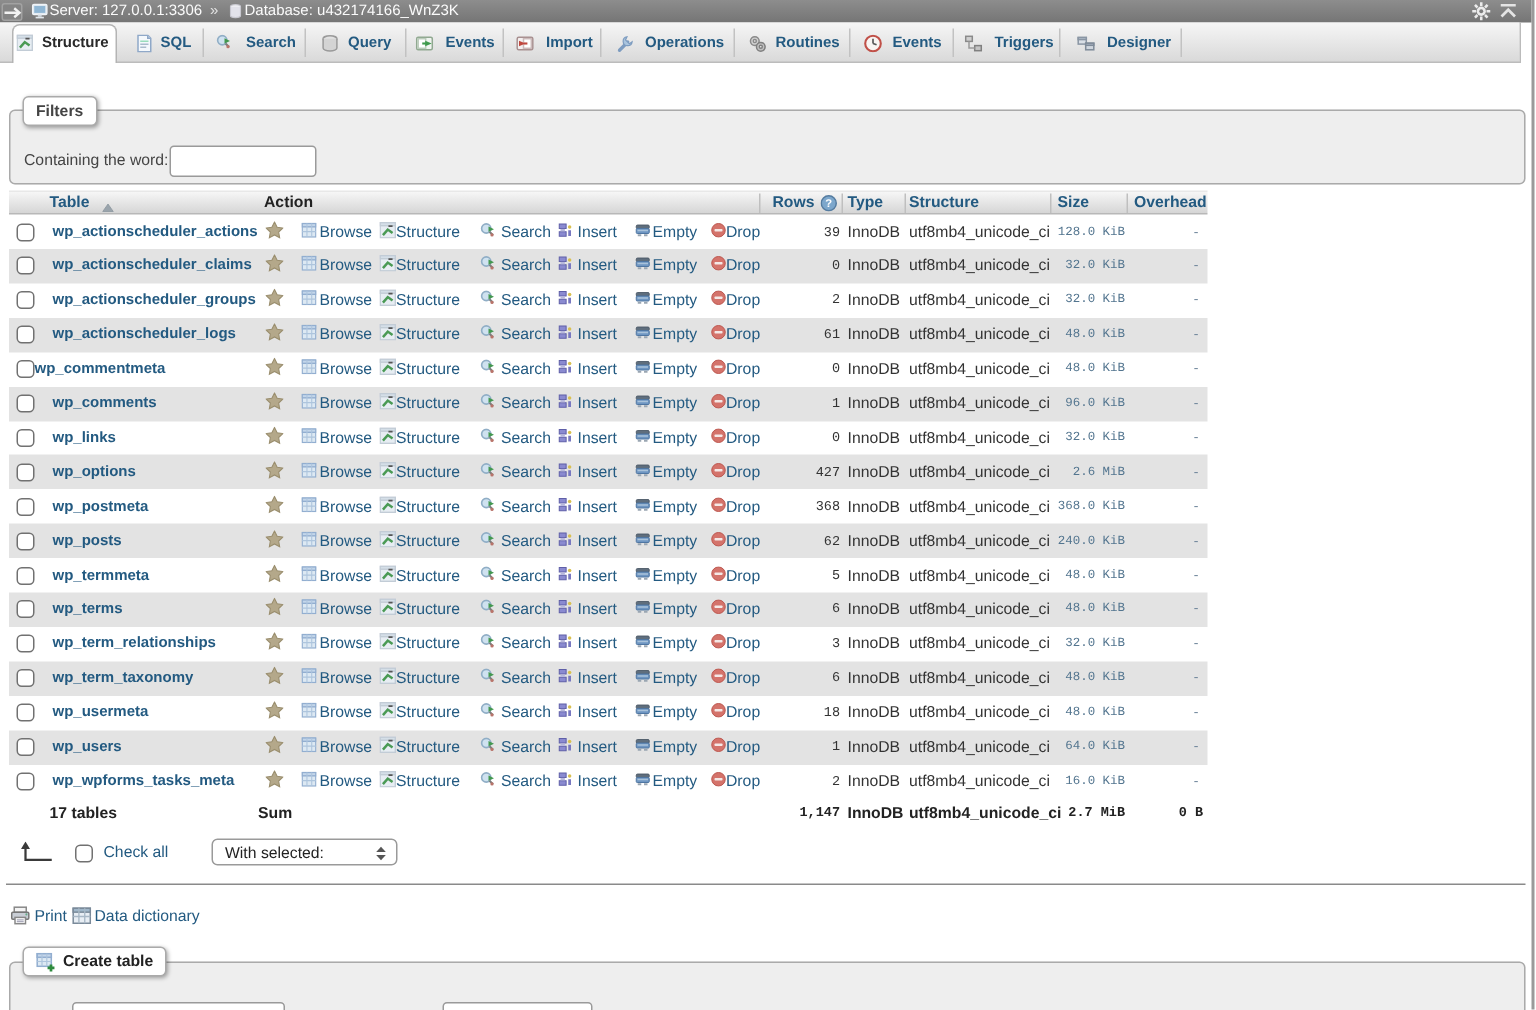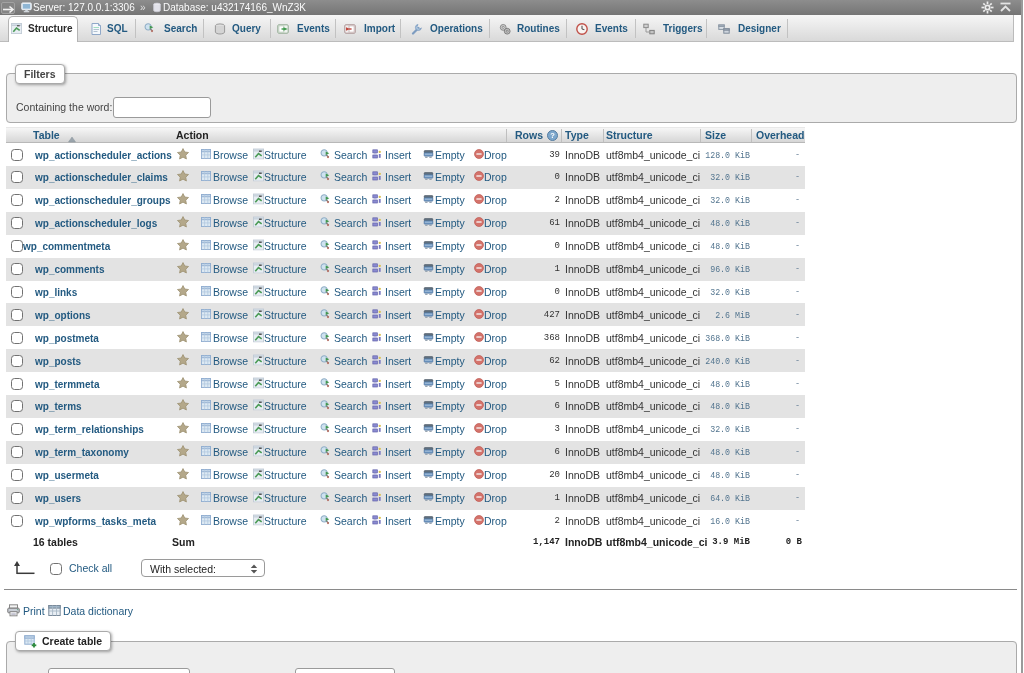--- a/index.html
+++ b/index.html
@@ -1006,21 +1006,21 @@
         <rect x="1.8" y="5.6" width="8.4" height="1.2" fill="#a9c2da"></rect>
         <rect x="2" y="9.2" width="2.8" height="1.6" fill="#9aa6b2"></rect>
         <rect x="7" y="9.2" width="2.8" height="1.6" fill="#9aa6b2"></rect>
       </svg></span>
 <span class="c" style="left:429px"><a class="al">Empty</a></span>
 <span class="c" style="left:468px"><svg width="10" height="10" viewBox="0 0 12 12" style="">
         <circle cx="6" cy="6" r="5.4" fill="#d4736b" stroke="#bc564e" stroke-width="0.8"></circle>
         <rect x="2.8" y="5" width="6.4" height="2" rx="0.6" fill="#f4e8e6"></rect>
       </svg></span>
 <span class="c" style="left:478px"><a class="al">Drop</a></span>
-<span class="c num" style="right:245px">20</span>
+<span class="c num" style="right:245px">18</span>
 <span class="c" style="left:559px;color:#333">InnoDB</span>
 <span class="c" style="left:600px;color:#333">utf8mb4_unicode_ci</span>
 <span class="c siz" style="right:55px">48.0 KiB</span>
 <span class="c ovh" style="right:5px">-</span>
 </div>
 <div class="row g" style="top:486.5px;">
 <span class="cb"></span>
 <span class="c tname" style="left:29px">wp_users</span>
 <span class="c" style="left:171px;top:50%;"><svg width="12" height="12" viewBox="0 0 13 13" style="">
         <polygon points="6.5,0.6 8.4,4.3 12.5,4.9 9.5,7.8 10.2,11.9 6.5,9.9 2.8,11.9 3.5,7.8 0.5,4.9 4.6,4.3" fill="#b4a88a" stroke="#9a8e6e" stroke-width="0.8"></polygon>
@@ -1123,26 +1123,26 @@
         <rect x="2.8" y="5" width="6.4" height="2" rx="0.6" fill="#f4e8e6"></rect>
       </svg></span>
 <span class="c" style="left:478px"><a class="al">Drop</a></span>
 <span class="c num" style="right:245px">2</span>
 <span class="c" style="left:559px;color:#333">InnoDB</span>
 <span class="c" style="left:600px;color:#333">utf8mb4_unicode_ci</span>
 <span class="c siz" style="right:55px">16.0 KiB</span>
 <span class="c ovh" style="right:5px">-</span>
 </div>
 <div id="sumrow">
-<span class="c" style="left:27px">16 tables</span>
+<span class="c" style="left:27px">17 tables</span>
 <span class="c" style="left:166px">Sum</span>
 <span class="c num" style="right:245px;font-weight:bold;color:#222">1,147</span>
 <span class="c" style="left:559px">InnoDB</span>
 <span class="c" style="left:600px">utf8mb4_unicode_ci</span>
-<span class="c num" style="right:55px;font-weight:bold;color:#222">3.9 MiB</span>
+<span class="c num" style="right:55px;font-weight:bold;color:#222">2.7 MiB</span>
 <span class="c num" style="right:3px;font-weight:bold;color:#222">0 B</span>
 </div>
 <span class="abs" style="left:13px;top:561px"><svg width="23" height="14" viewBox="0 0 23 14" style="">
       <path d="M4 13 V3.5" stroke="#3a3a3a" stroke-width="1.5" fill="none"></path>
       <path d="M4 12.3 H21.5" stroke="#3a3a3a" stroke-width="1.5" fill="none"></path>
       <polygon points="4,0 7,5 1,5" fill="#3a3a3a"></polygon>
     </svg></span>
 <span class="cb" style="left:50px;top:563px;transform:none;position:absolute"></span>
 <span class="abs" style="left:69px;top:562px;color:#235a81">Check all</span>
 <div class="inp" style="left:141px;top:559px;width:124px;height:18px;border-radius:4px;">

